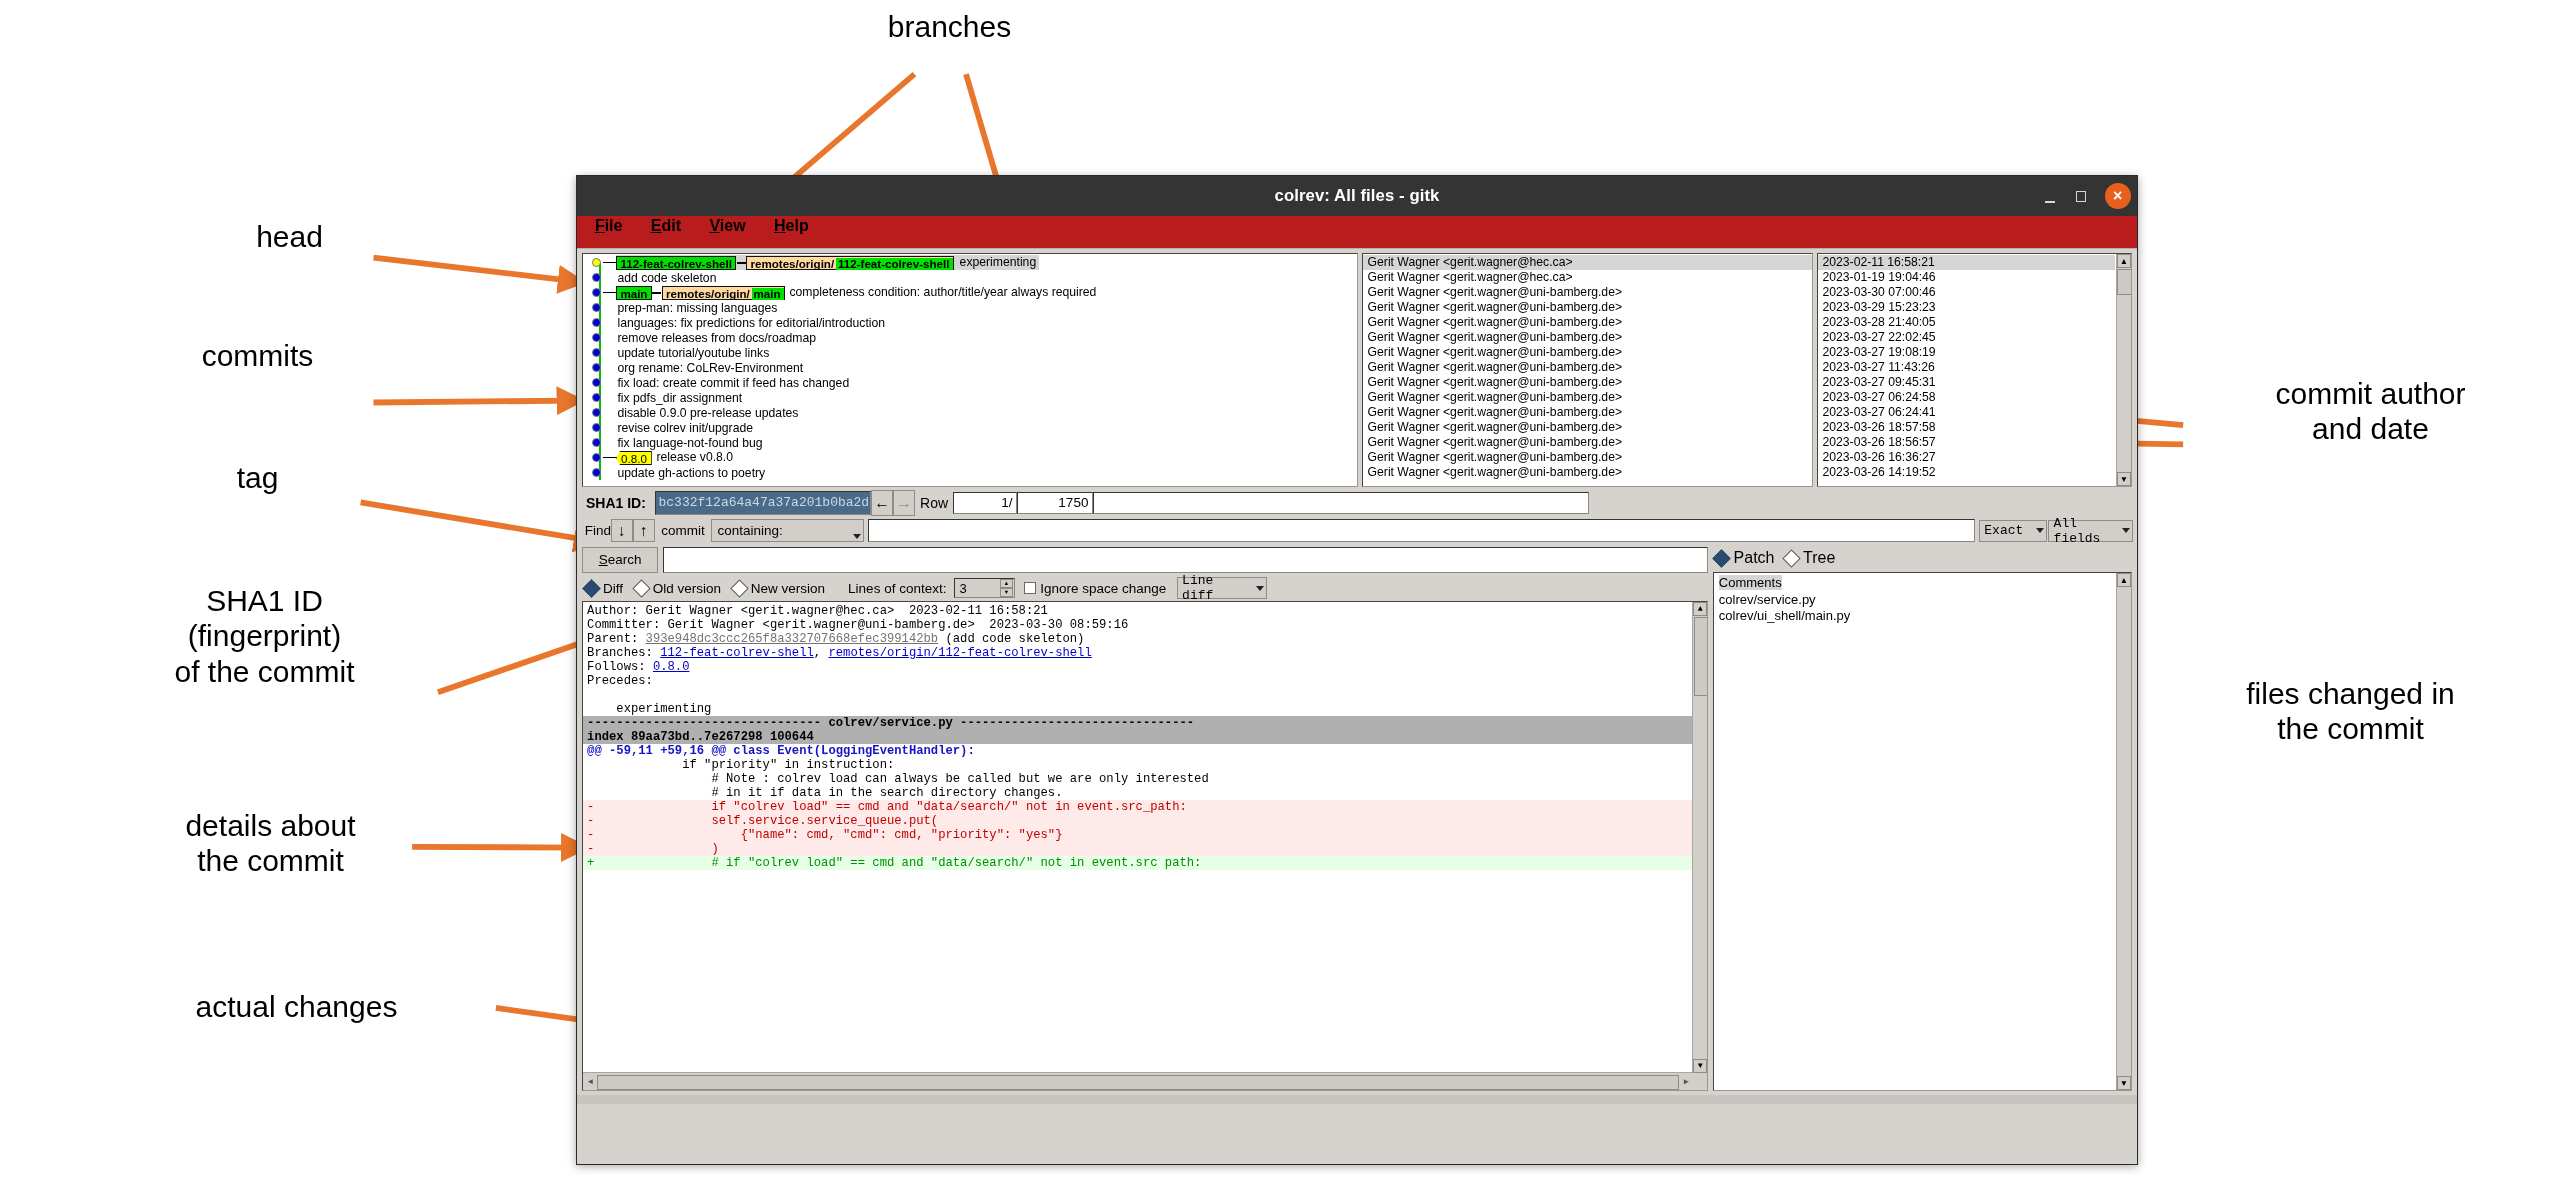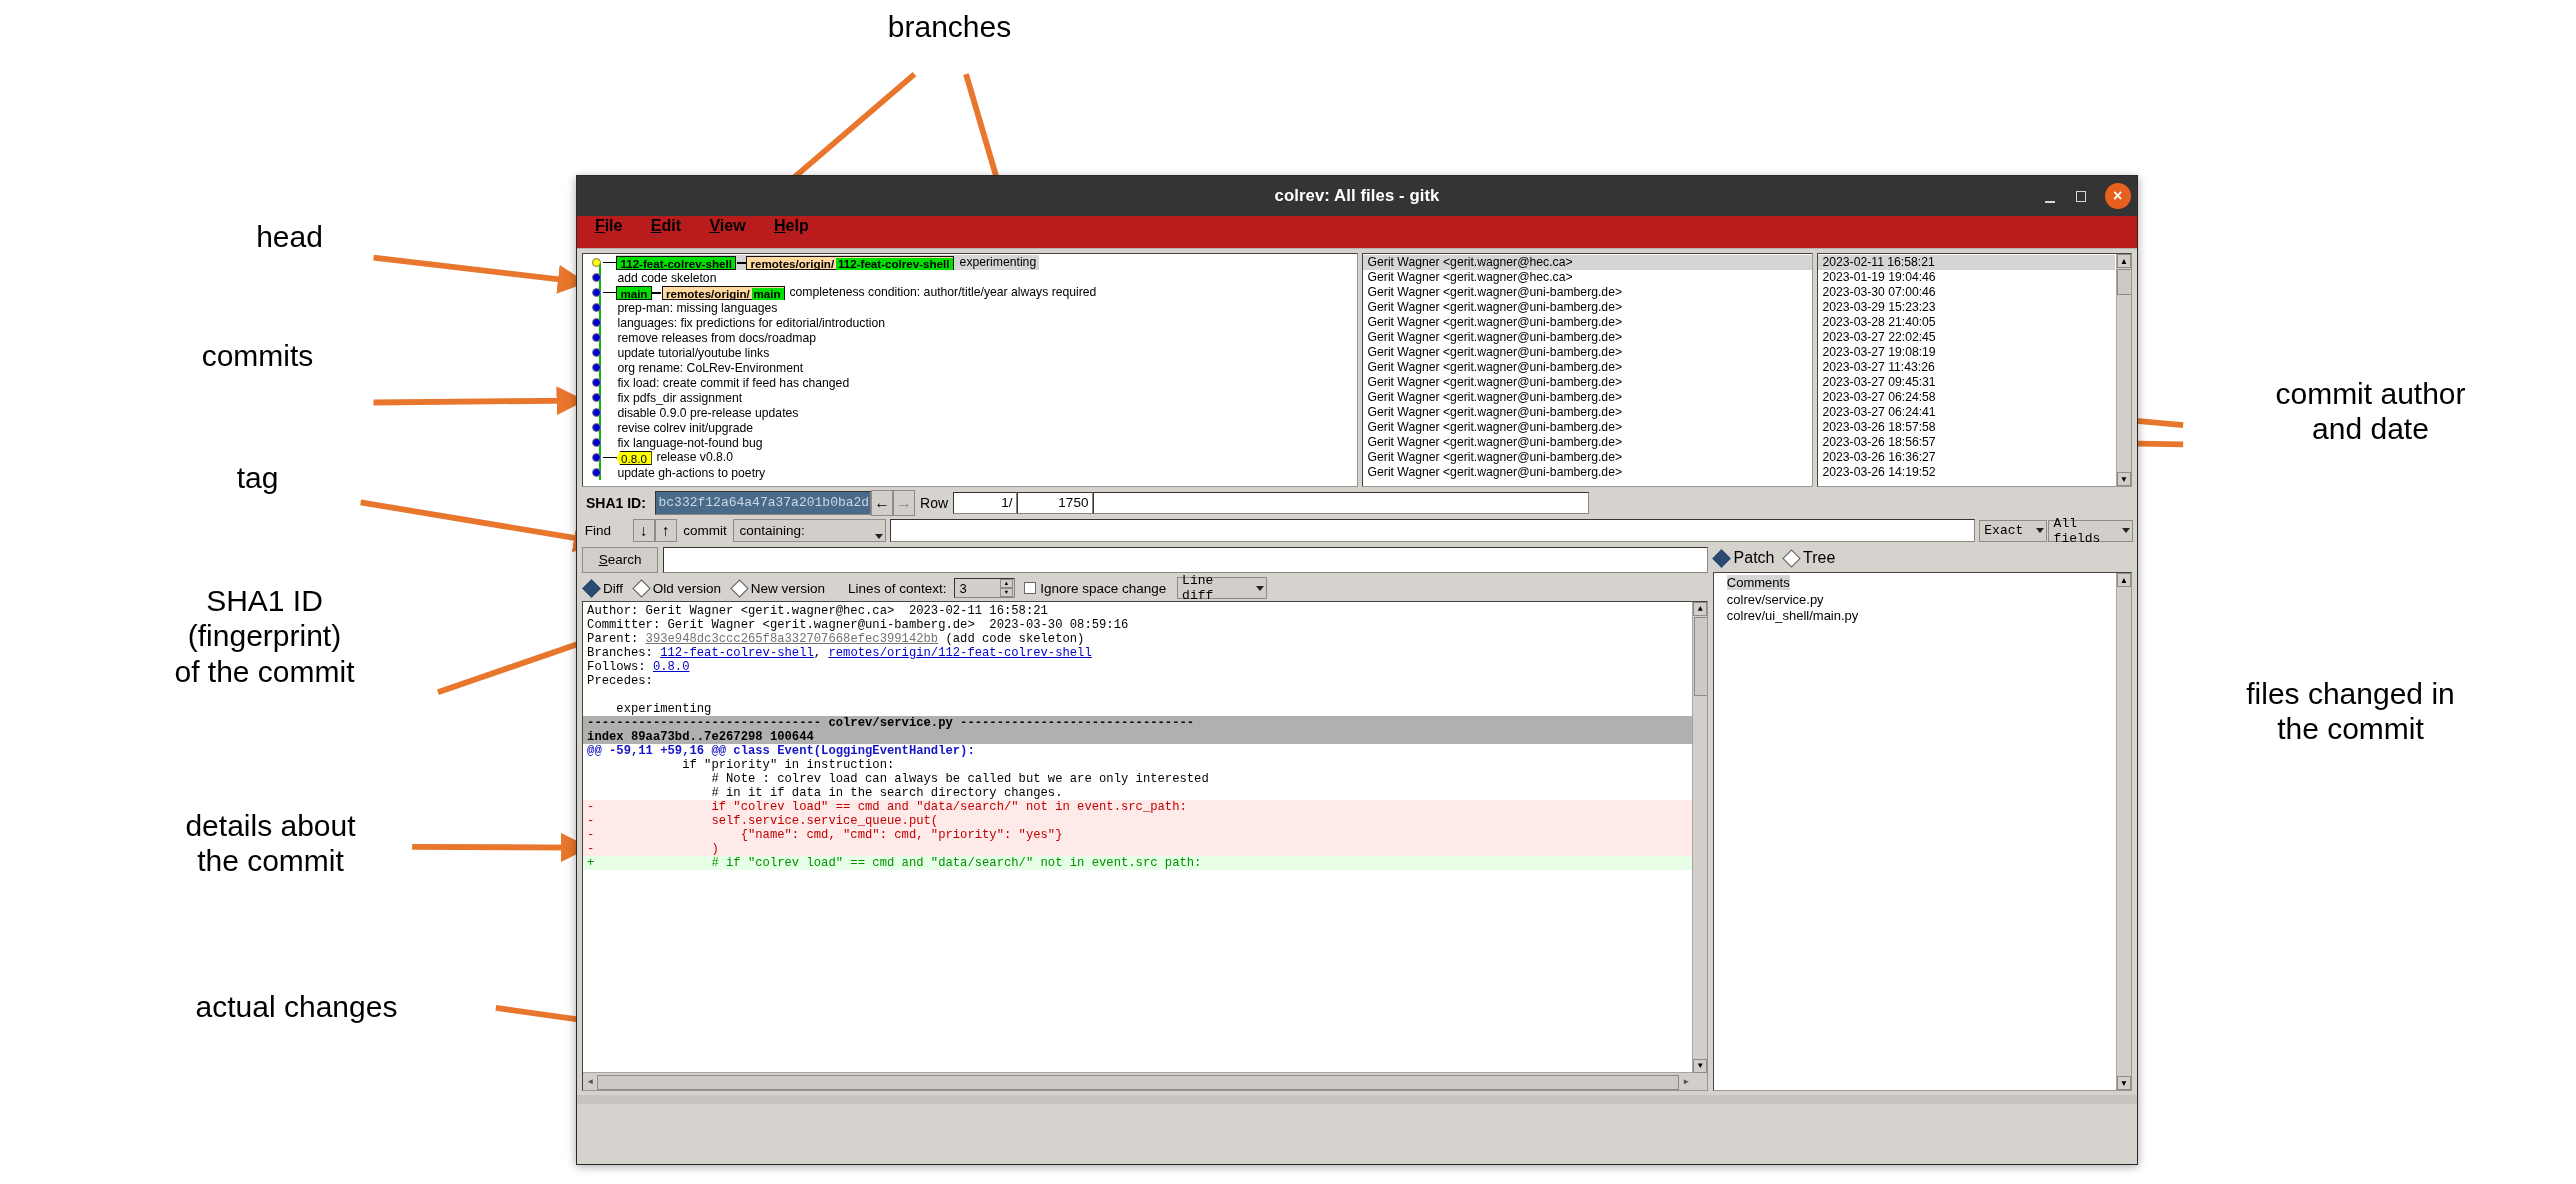--- a/index.html
+++ b/index.html
@@ -139,21 +139,21 @@
   .dl.hunk{color:#1414c8;font-weight:bold;}
   .dl.minus{background:#ffeaea;color:#c00000;}
   .dl.plus{background:#e6ffe6;color:#009000;}
   .hscroll{position:absolute;left:0;bottom:0;right:14px;height:16.7px;background:#d2cec9;border-top:0.6px solid #a9a5a0;}
   .hscroll .ha{position:absolute;top:0.6px;width:13px;height:14px;display:flex;align-items:center;
                justify-content:center;font-size:8.4px;color:#555;}
   .hscroll .thumbh{position:absolute;left:14px;right:14px;top:1.3px;height:13.5px;background:#cdc9c4;border:0.6px solid #8f8b86;}
 
   .ptrow{display:flex;align-items:center;height:28px;font-size:16px;}
   .filepane{flex:1 1 auto;background:#fff;border:1.3px solid #9a9690;border-style:inset;position:relative;overflow:hidden;}
-  .frow{height:16.7px;font-size:13px;padding-left:13px;color:#000;white-space:nowrap;}
+  .frow{height:16.7px;font-size:13px;padding-left:5px;color:#000;white-space:nowrap;}
   .statusbar{height:9px;background:#c8c4bf;}
 </style>
 </head>
 <body>
 
 <svg class="arrow-svg" viewBox="0 0 4000 1840">
   <defs>
     <marker id="ah" markerWidth="5" markerHeight="5" refX="3.2" refY="2.5" orient="auto">
       <path d="M0,0 L5,2.5 L0,5 z" fill="#e8762c"></path>
     </marker>
@@ -387,21 +387,21 @@
     <div class="sha-input" style="margin-left:9px;">bc332f12a64a47a37a201b0ba2d5febad76c975f</div>
     <div class="navbtn">←</div>
     <div class="navbtn dim">→</div>
     <div class="rowlbl">Row</div>
     <div class="numfield a">1/</div>
     <div class="numfield b">1750</div>
     <div class="numfield c"></div>
   </div>
 
   <div class="find-row">
-    <div class="txtlbl" style="margin-left:0;margin-right:22px;">Find</div>
+    <div class="txtlbl" style="margin-left:0;margin-right:0;">Find</div>
     <div class="arrbtn">↓</div>
     <div class="arrbtn">↑</div>
     <div class="txtlbl">commit</div>
     <div class="combo" style="width:153px;">
       <span>containing:</span>
       <span class="caret"></span>
     </div>
     <div class="findinput" style="margin-left:3.9px;"></div>
     <div class="sel-combo" style="width:68px;margin-left:3.9px;">
       <span>Exact</span>

